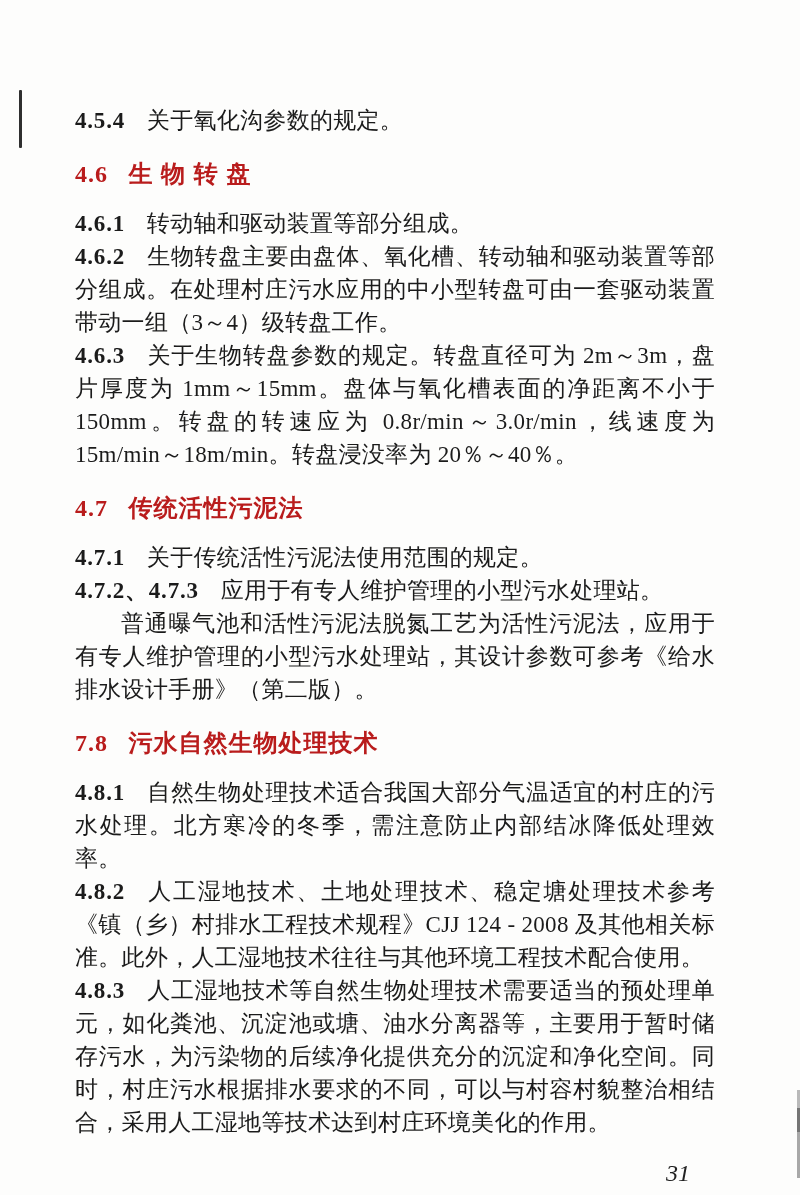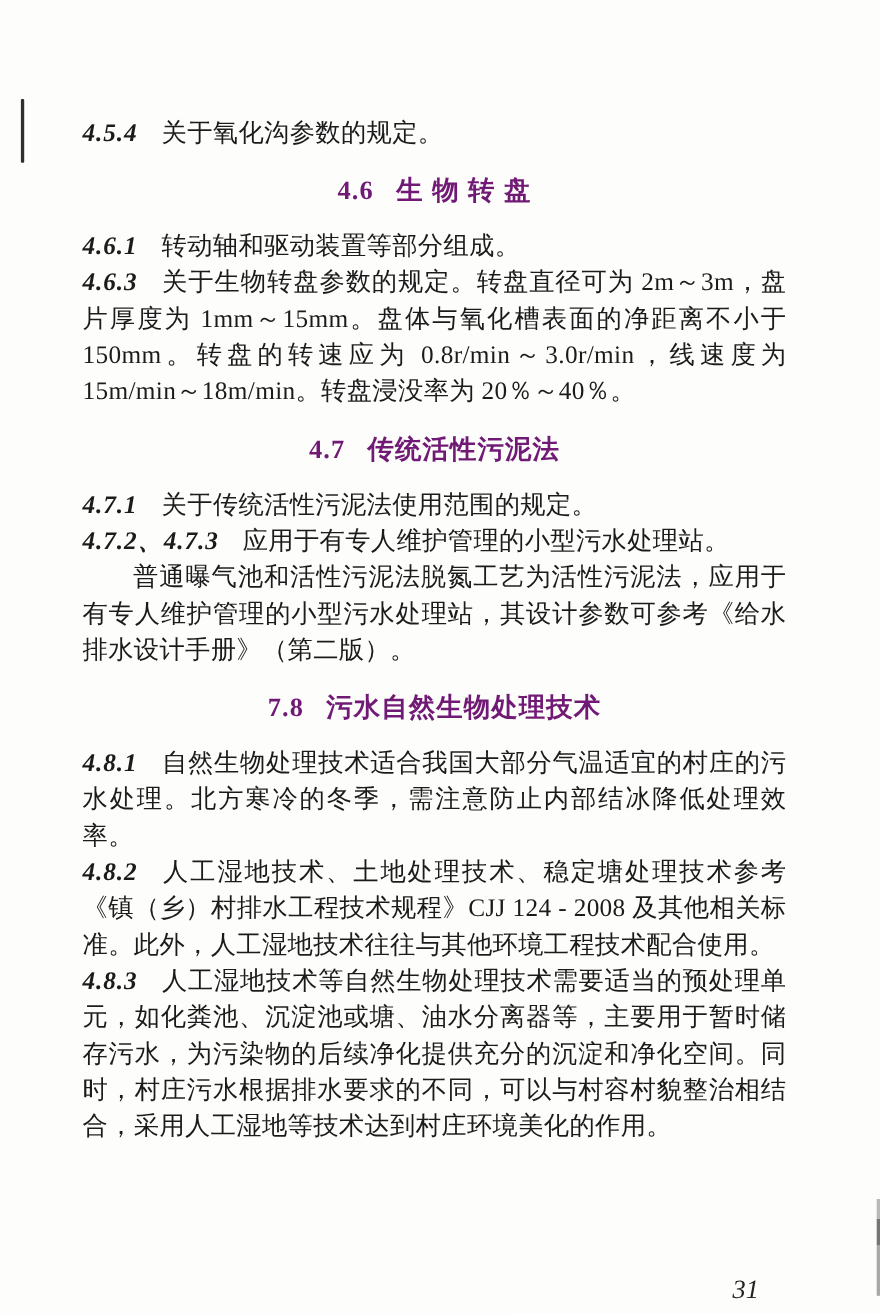--- a/index.html
+++ b/index.html
@@ -24,30 +24,28 @@
     line-height: 33px;
     text-align: justify;
     letter-spacing: 0.3px;
   }
   p.para.indent { text-indent: 2em; }
   p.para .label {
     font-weight: bold;
     letter-spacing: 0.8px;
     margin-right: 0.95em;
     white-space: nowrap;
-    font-style: italic;
   }
   .heading {
     font-family: "Liberation Sans", "DejaVu Sans", sans-serif;
     font-weight: bold;
     font-size: 24px;
     line-height: 33px;
-    text-align: center;
     margin: 20px 0 16px 0;
-    color: #701a75;
+    color: #b91c1c;
   }
   .heading .num {
     font-family: "Liberation Serif", "DejaVu Serif", serif;
     margin-right: 0.85em;
     letter-spacing: 1px;
   }
   .heading .title { letter-spacing: 1px; }
   .page-number {
     position: absolute;
     top: 1160px;
@@ -77,20 +75,21 @@
 </style>
 </head>
 <body>
 
 <div class="page">
   <div class="artifact-left"></div>
   <main class="content" id="content">
       <p class="para"><span class="label">4.5.4</span><span class="text">关于氧化沟参数的规定。</span></p>
       <div class="heading"><span class="num">4.6</span><span class="title">生 物 转 盘</span></div>
       <p class="para"><span class="label">4.6.1</span><span class="text">转动轴和驱动装置等部分组成。</span></p>
+      <p class="para"><span class="label">4.6.2</span><span class="text">生物转盘主要由盘体、氧化槽、转动轴和驱动装置等部分组成。在处理村庄污水应用的中小型转盘可由一套驱动装置带动一组（3～4）级转盘工作。</span></p>
       <p class="para"><span class="label">4.6.3</span><span class="text">关于生物转盘参数的规定。转盘直径可为 2m～3m，盘片厚度为 1mm～15mm。盘体与氧化槽表面的净距离不小于 150mm。转盘的转速应为 0.8r/min～3.0r/min，线速度为 15m/min～18m/min。转盘浸没率为 20％～40％。</span></p>
       <div class="heading"><span class="num">4.7</span><span class="title">传统活性污泥法</span></div>
       <p class="para"><span class="label">4.7.1</span><span class="text">关于传统活性污泥法使用范围的规定。</span></p>
       <p class="para"><span class="label">4.7.2、4.7.3</span><span class="text">应用于有专人维护管理的小型污水处理站。</span></p>
       <p class="para indent"><span class="text">普通曝气池和活性污泥法脱氮工艺为活性污泥法，应用于有专人维护管理的小型污水处理站，其设计参数可参考《给水排水设计手册》（第二版）。</span></p>
       <div class="heading"><span class="num">7.8</span><span class="title">污水自然生物处理技术</span></div>
       <p class="para"><span class="label">4.8.1</span><span class="text">自然生物处理技术适合我国大部分气温适宜的村庄的污水处理。北方寒冷的冬季，需注意防止内部结冰降低处理效率。</span></p>
       <p class="para"><span class="label">4.8.2</span><span class="text">人工湿地技术、土地处理技术、稳定塘处理技术参考《镇（乡）村排水工程技术规程》CJJ 124 - 2008 及其他相关标准。此外，人工湿地技术往往与其他环境工程技术配合使用。</span></p>
       <p class="para"><span class="label">4.8.3</span><span class="text">人工湿地技术等自然生物处理技术需要适当的预处理单元，如化粪池、沉淀池或塘、油水分离器等，主要用于暂时储存污水，为污染物的后续净化提供充分的沉淀和净化空间。同时，村庄污水根据排水要求的不同，可以与村容村貌整治相结合，采用人工湿地等技术达到村庄环境美化的作用。</span></p>
     </main>

